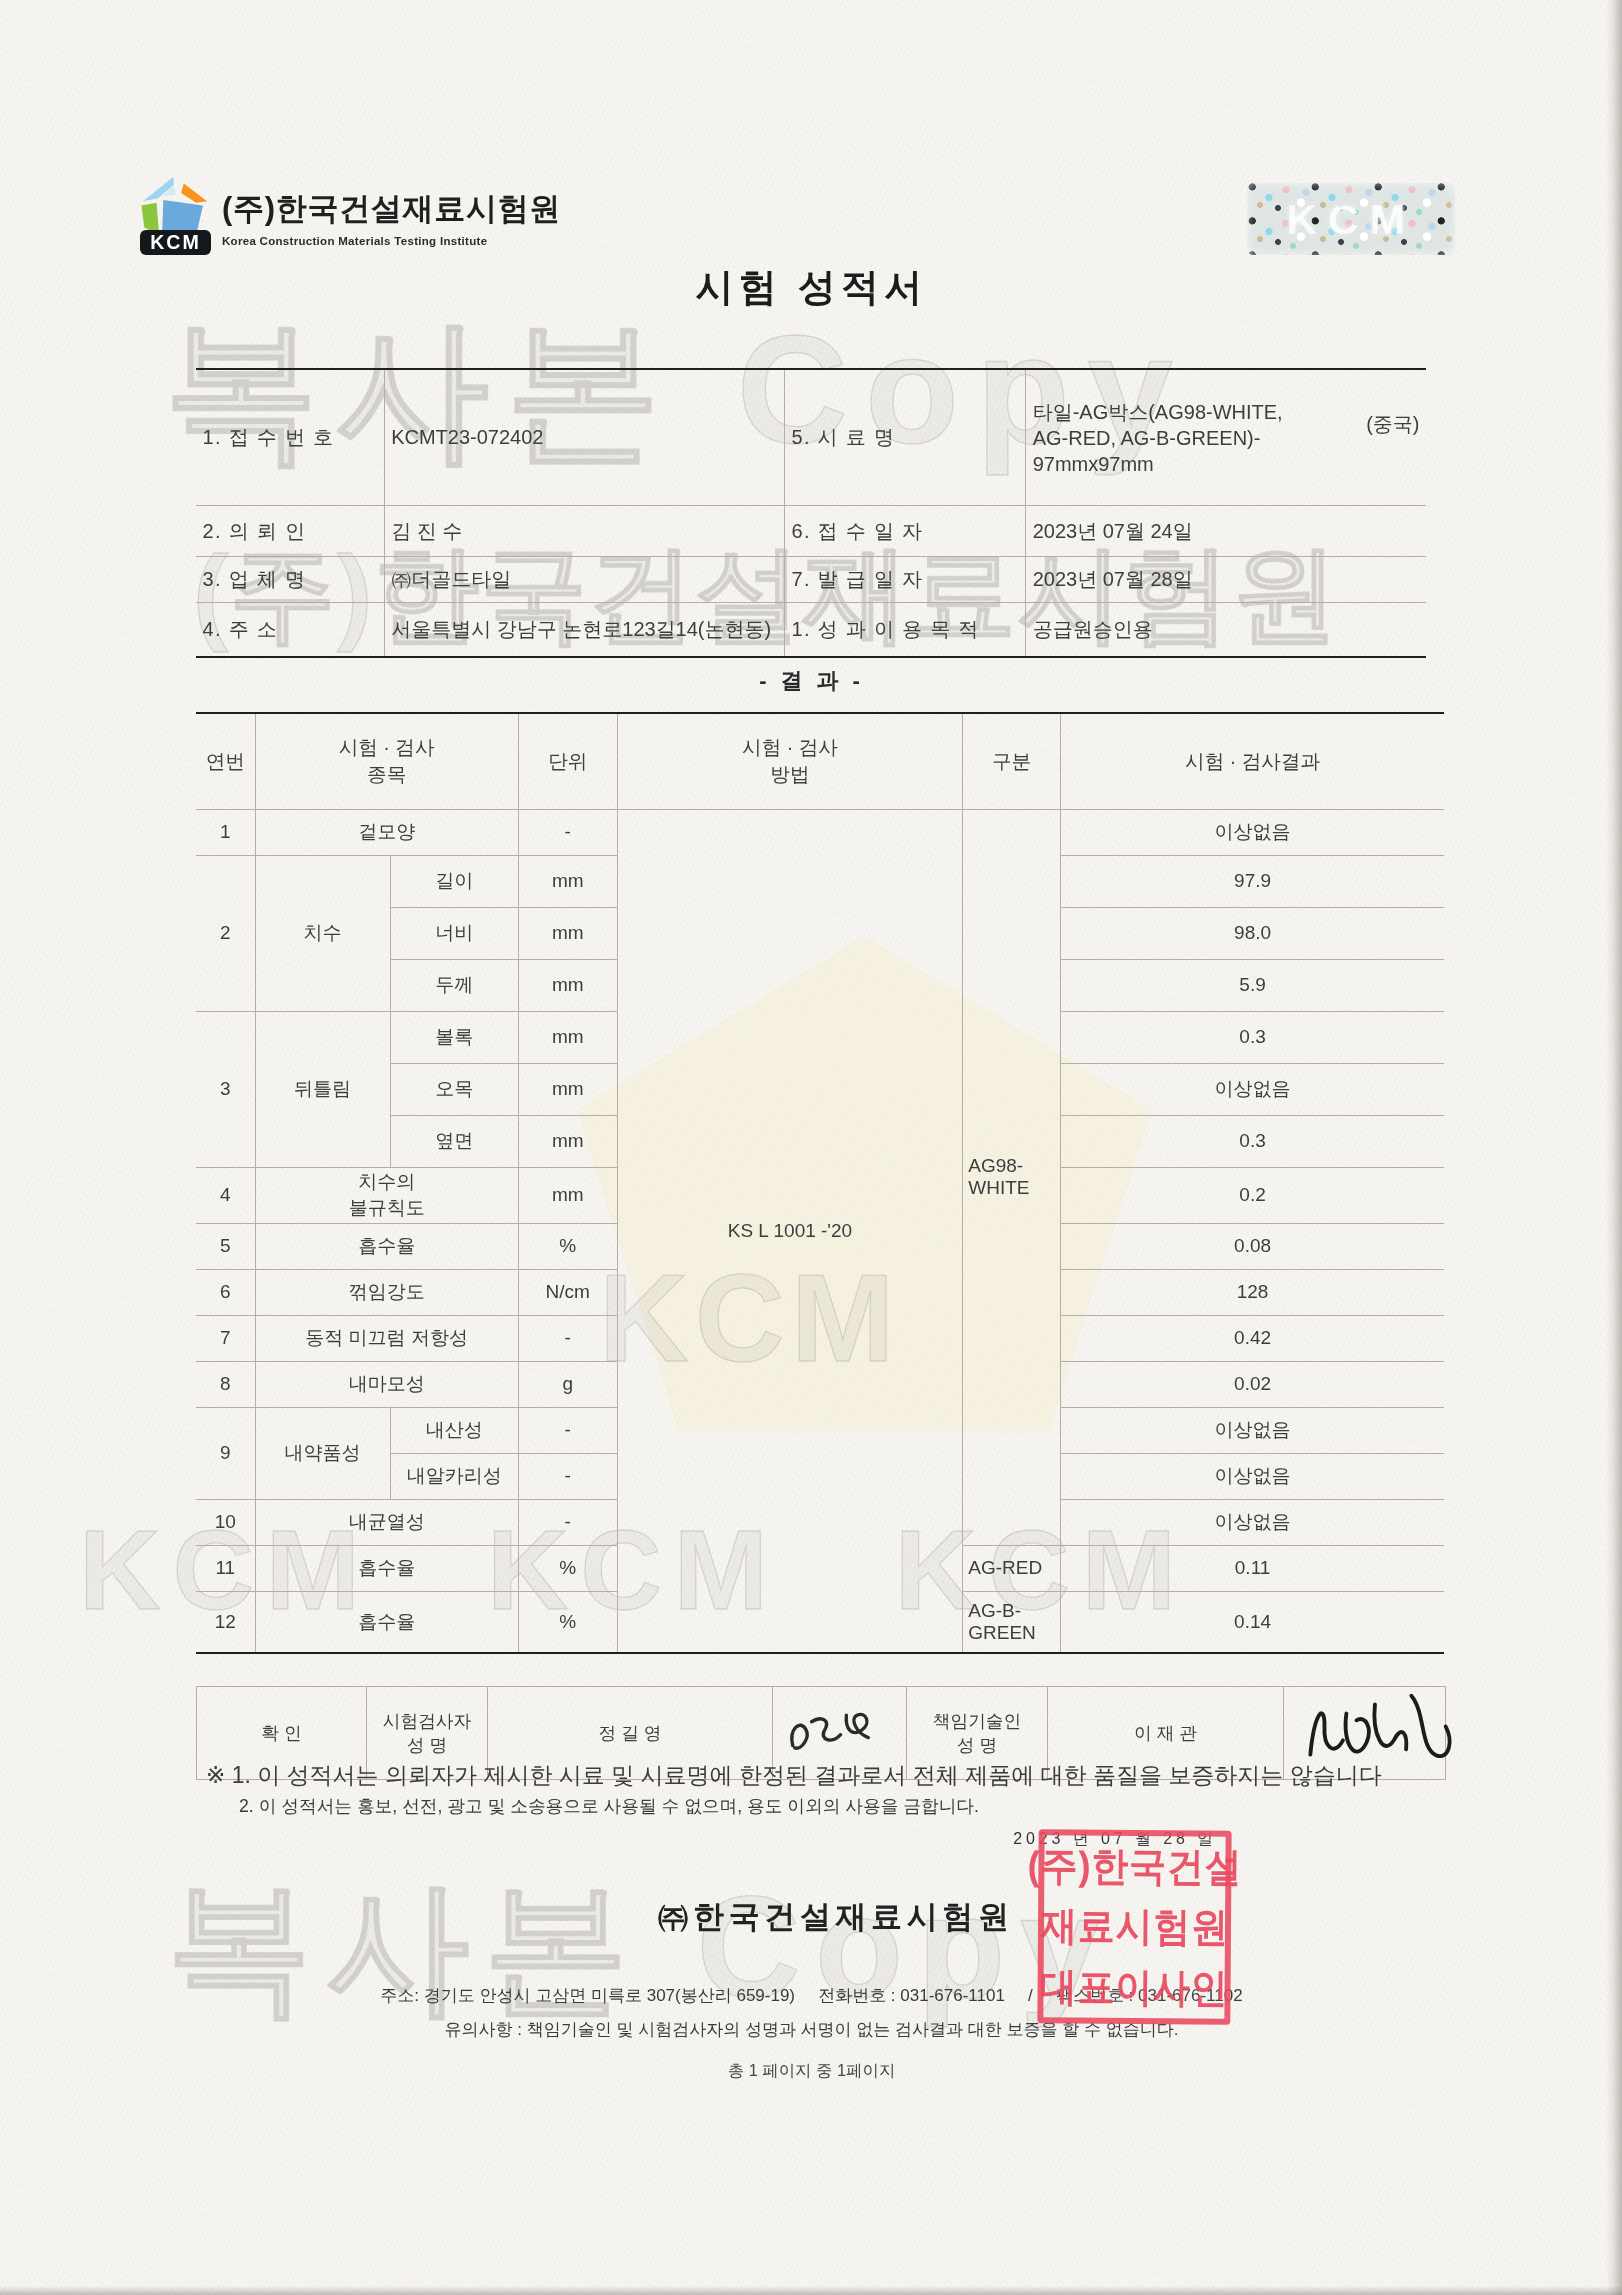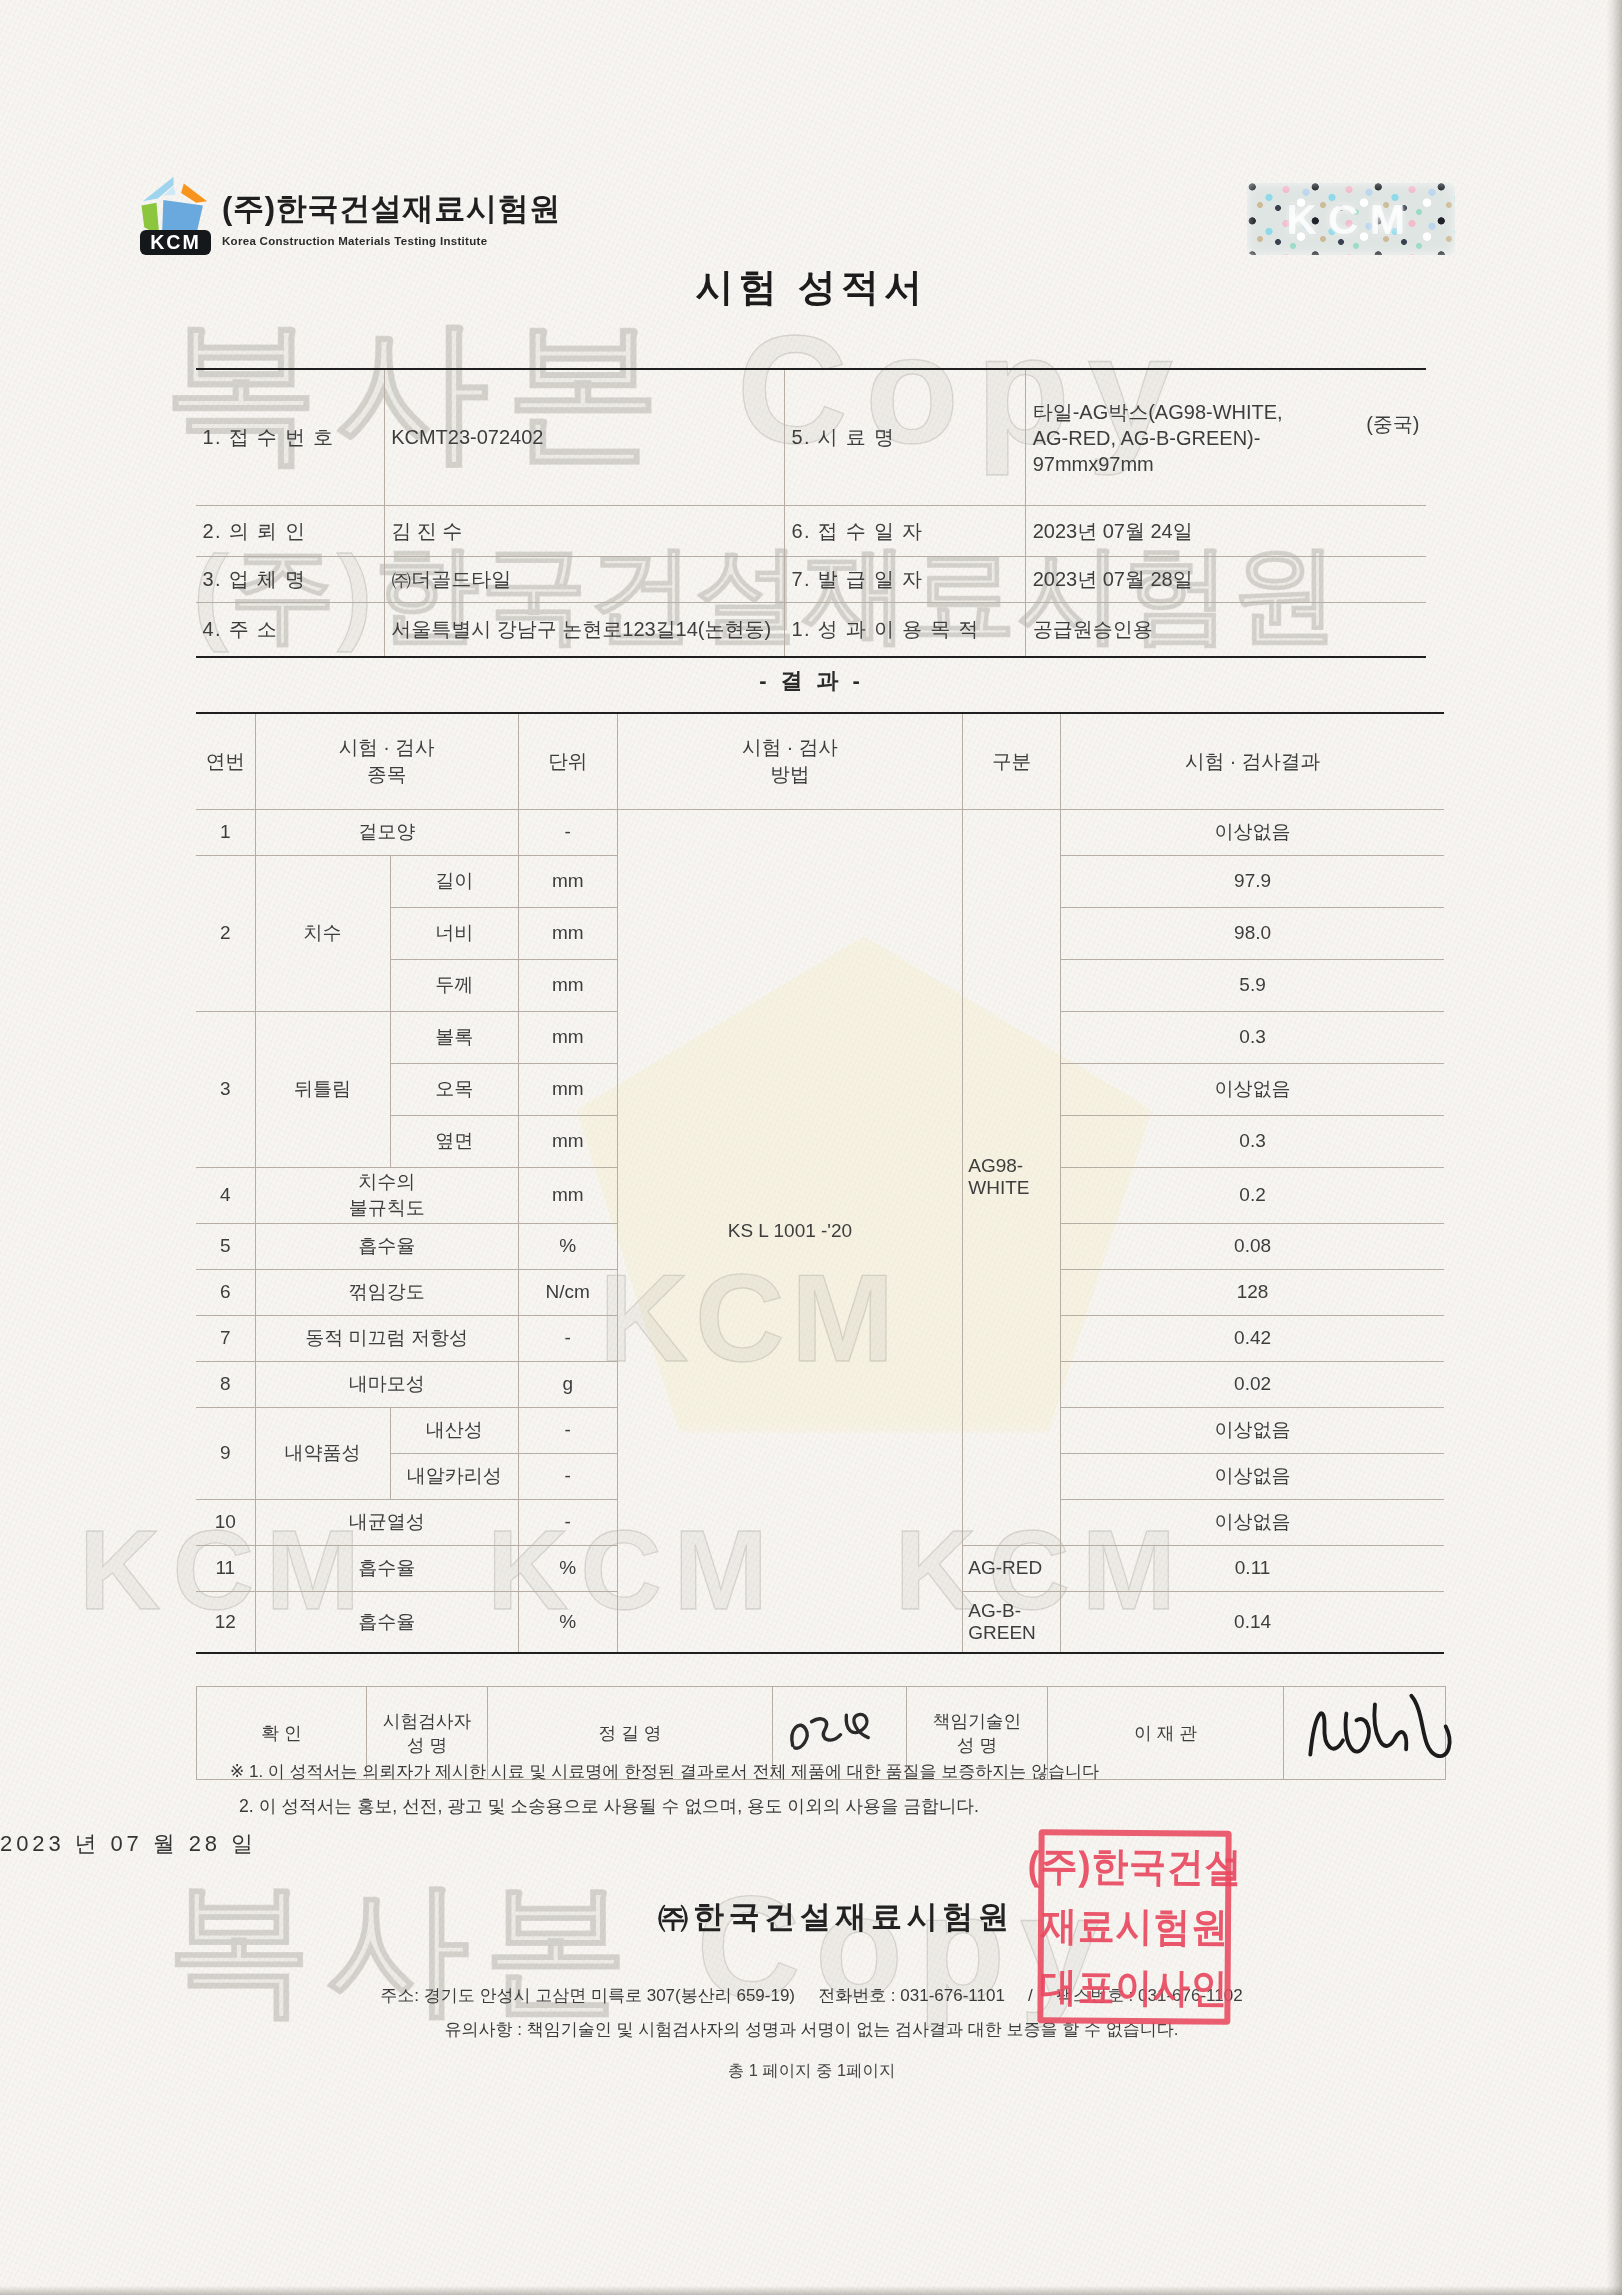--- a/index.html
+++ b/index.html
@@ -75,24 +75,24 @@
   .result-table tr th:last-child, .result-table tr td:last-child{border-right:none;}
   .result-table th{font-size:19.6px;}
   .c-cat{text-align:left !important;padding-left:5.2px !important;}
   
   .sig-table{position:absolute;left:196px;top:1686px;width:1248px;height:67px;z-index:2;font-size:17.7px;}
   .sig-table td{border:0.7px solid #b6ada4;text-align:center;vertical-align:middle;color:#3d3d3d;}
   .sig-cell{overflow:visible;}
   .sig-svg{transform:rotate(-8deg);}
   .sig-svg-2{transform:rotate(-6deg) translateX(9.2px);}
   
-  .note1{position:absolute;left:206px;top:1760px;font-size:17px;z-index:2;color:#3a3a3a;margin-left:24px;}
+  .note1{position:absolute;left:206px;top:1760px;font-size:23px;z-index:2;color:#3a3a3a;}
   .note2{position:absolute;left:239px;top:1794px;font-size:17.7px;z-index:2;color:#3a3a3a;}
-  .issue-date{position:absolute;left:0;top:1829px;width:1217px;text-align:left;z-index:2;
-    font-size:22px;letter-spacing:3.9px;color:#333;}
+  .issue-date{position:absolute;left:0;top:1829px;width:1217px;text-align:right;z-index:2;
+    font-size:16px;letter-spacing:3.9px;color:#333;}
   .issuer{position:absolute;left:0;top:1896px;width:1623px;text-align:center;z-index:2;
     font-size:31px;font-weight:bold;letter-spacing:4.6px;color:#222;padding-left:24px;}
   .stamp{position:absolute;left:1038px;top:1830px;width:181px;height:182px;z-index:3;
     border:6.5px solid rgba(232,73,95,0.88);border-radius:3.9px;
     display:flex;flex-direction:column;justify-content:space-around;align-items:center;
     transform:rotate(0.4deg);background:rgba(255,255,255,0.04);}
   .stamp div{color:rgba(232,73,95,0.92);font-weight:bold;font-size:37px;letter-spacing:0.7px;
     line-height:55px;transform:scaleY(1.08);white-space:nowrap;}
   .footer-line{position:absolute;left:0;top:1984px;width:1623px;text-align:center;z-index:2;font-size:17px;color:#3a3a3a;}
   .footer-line span{margin:0 9.2px;}

